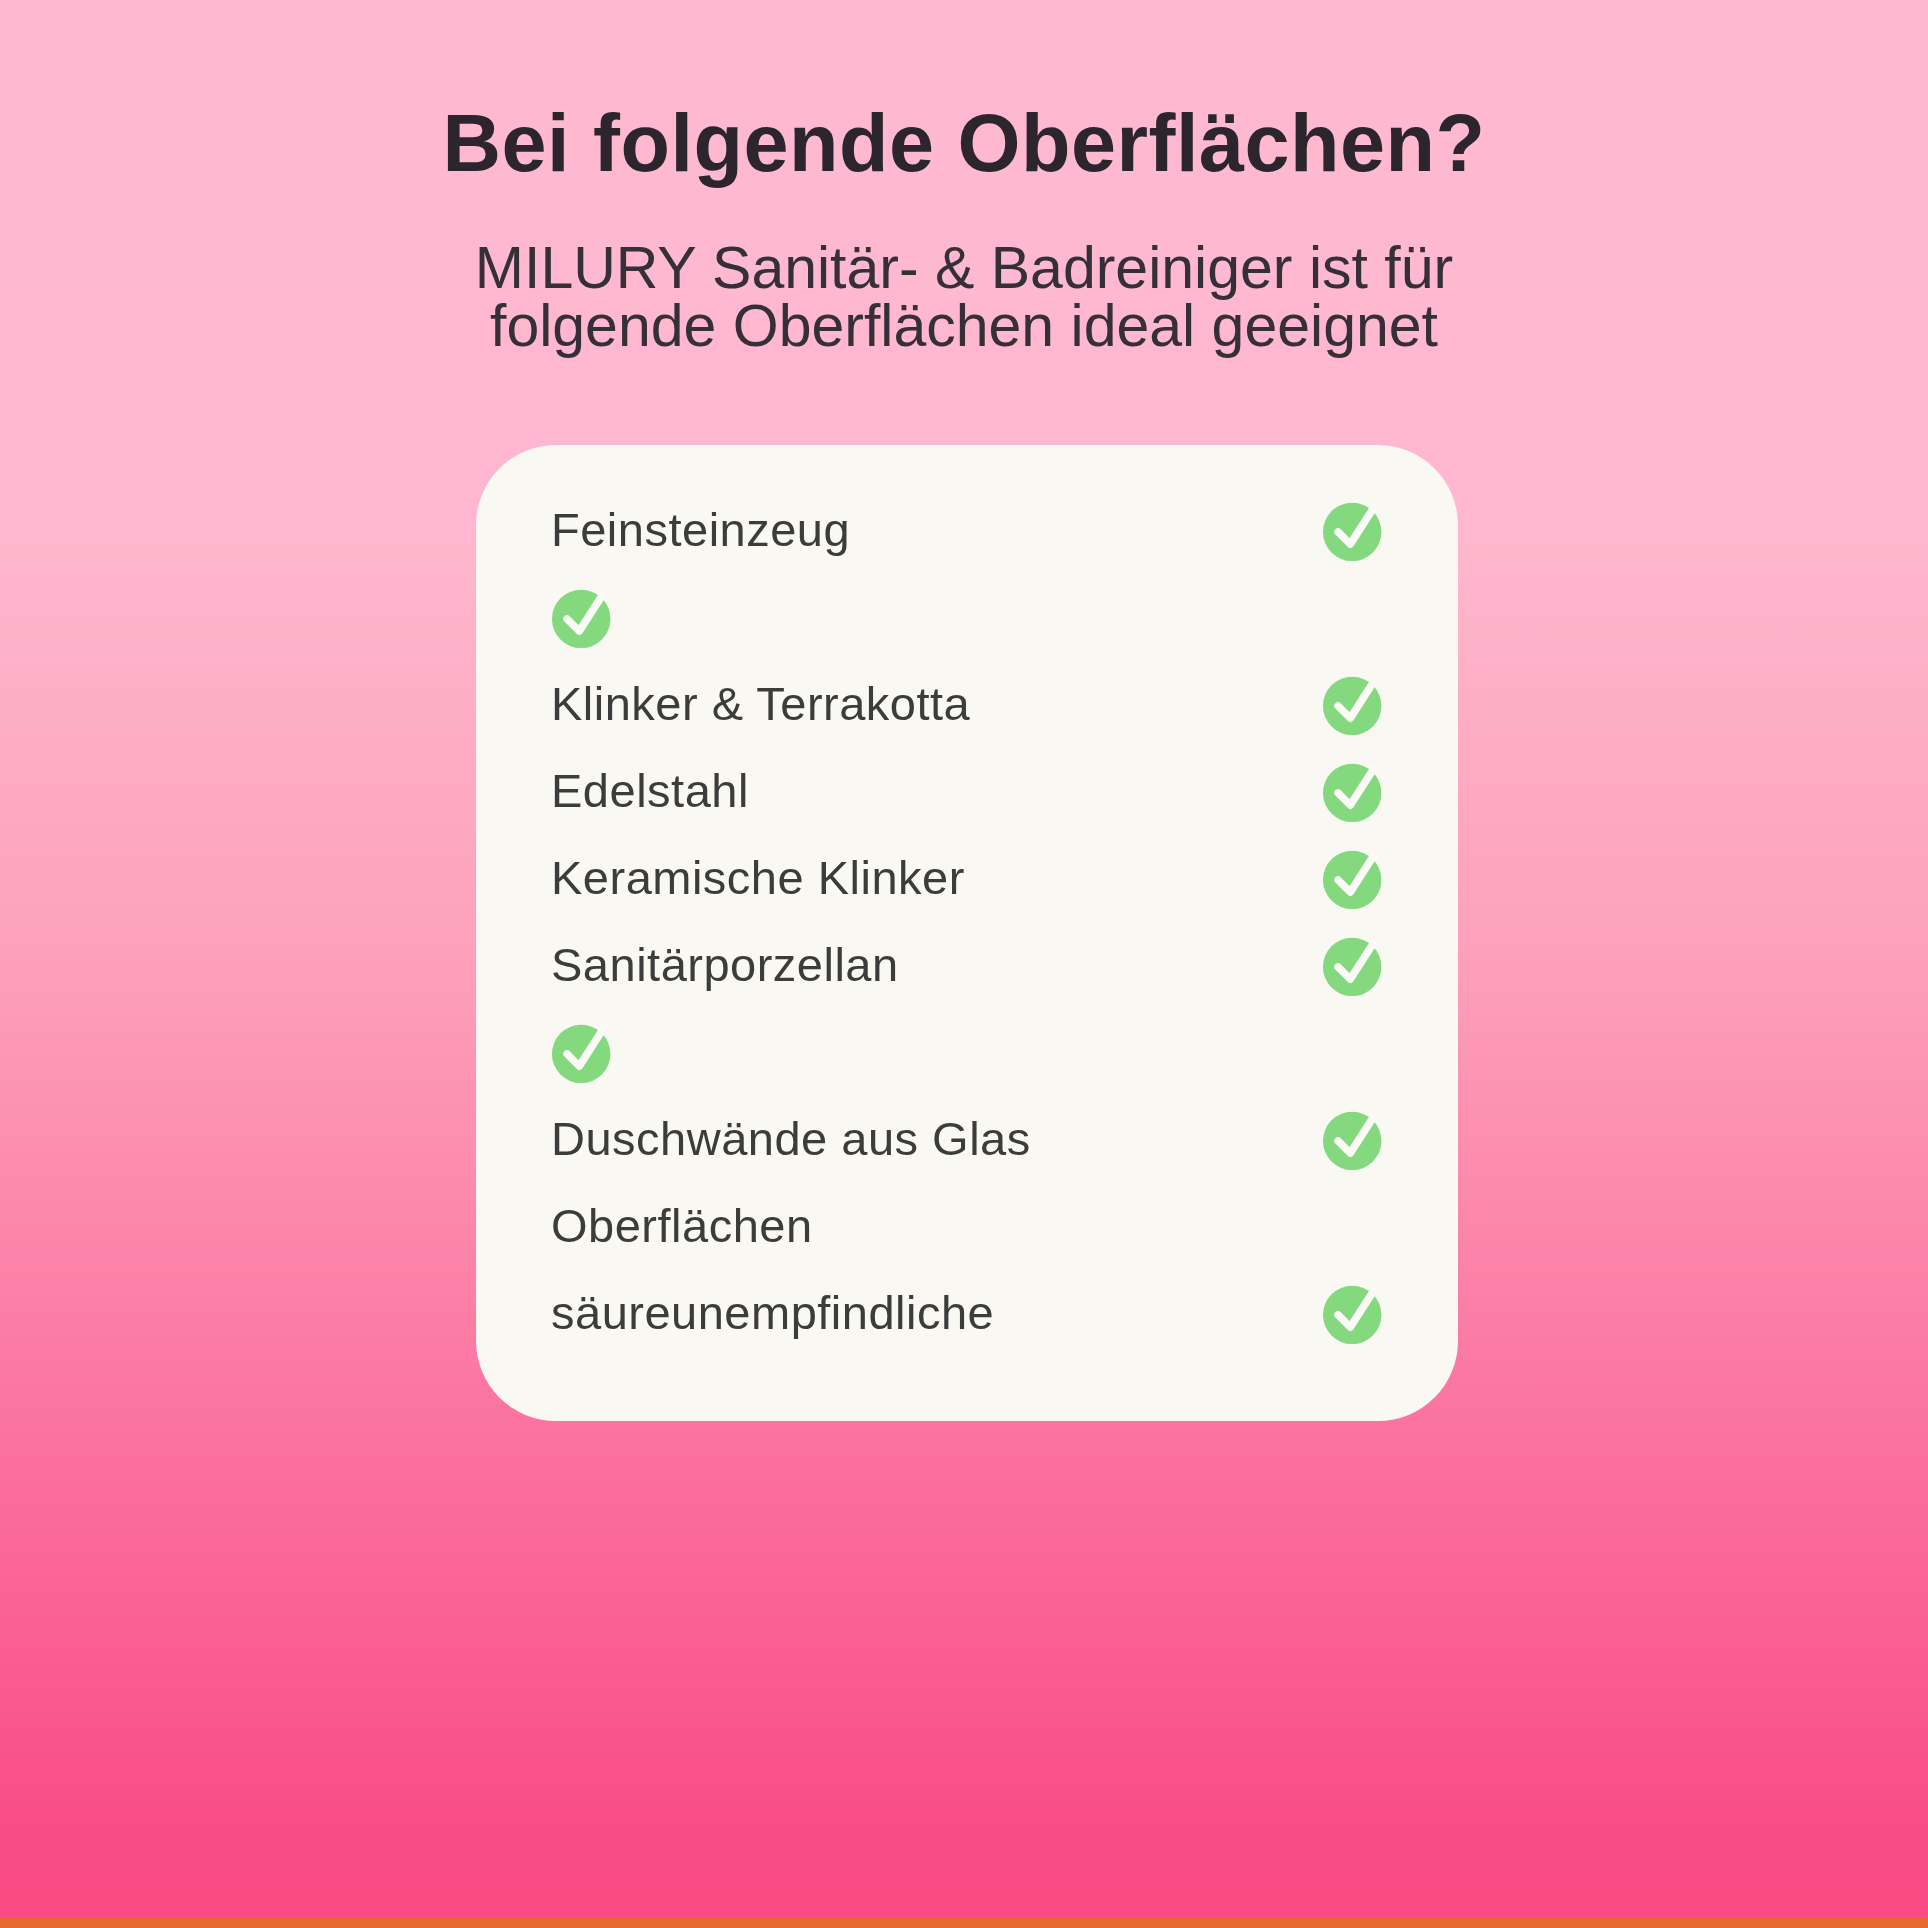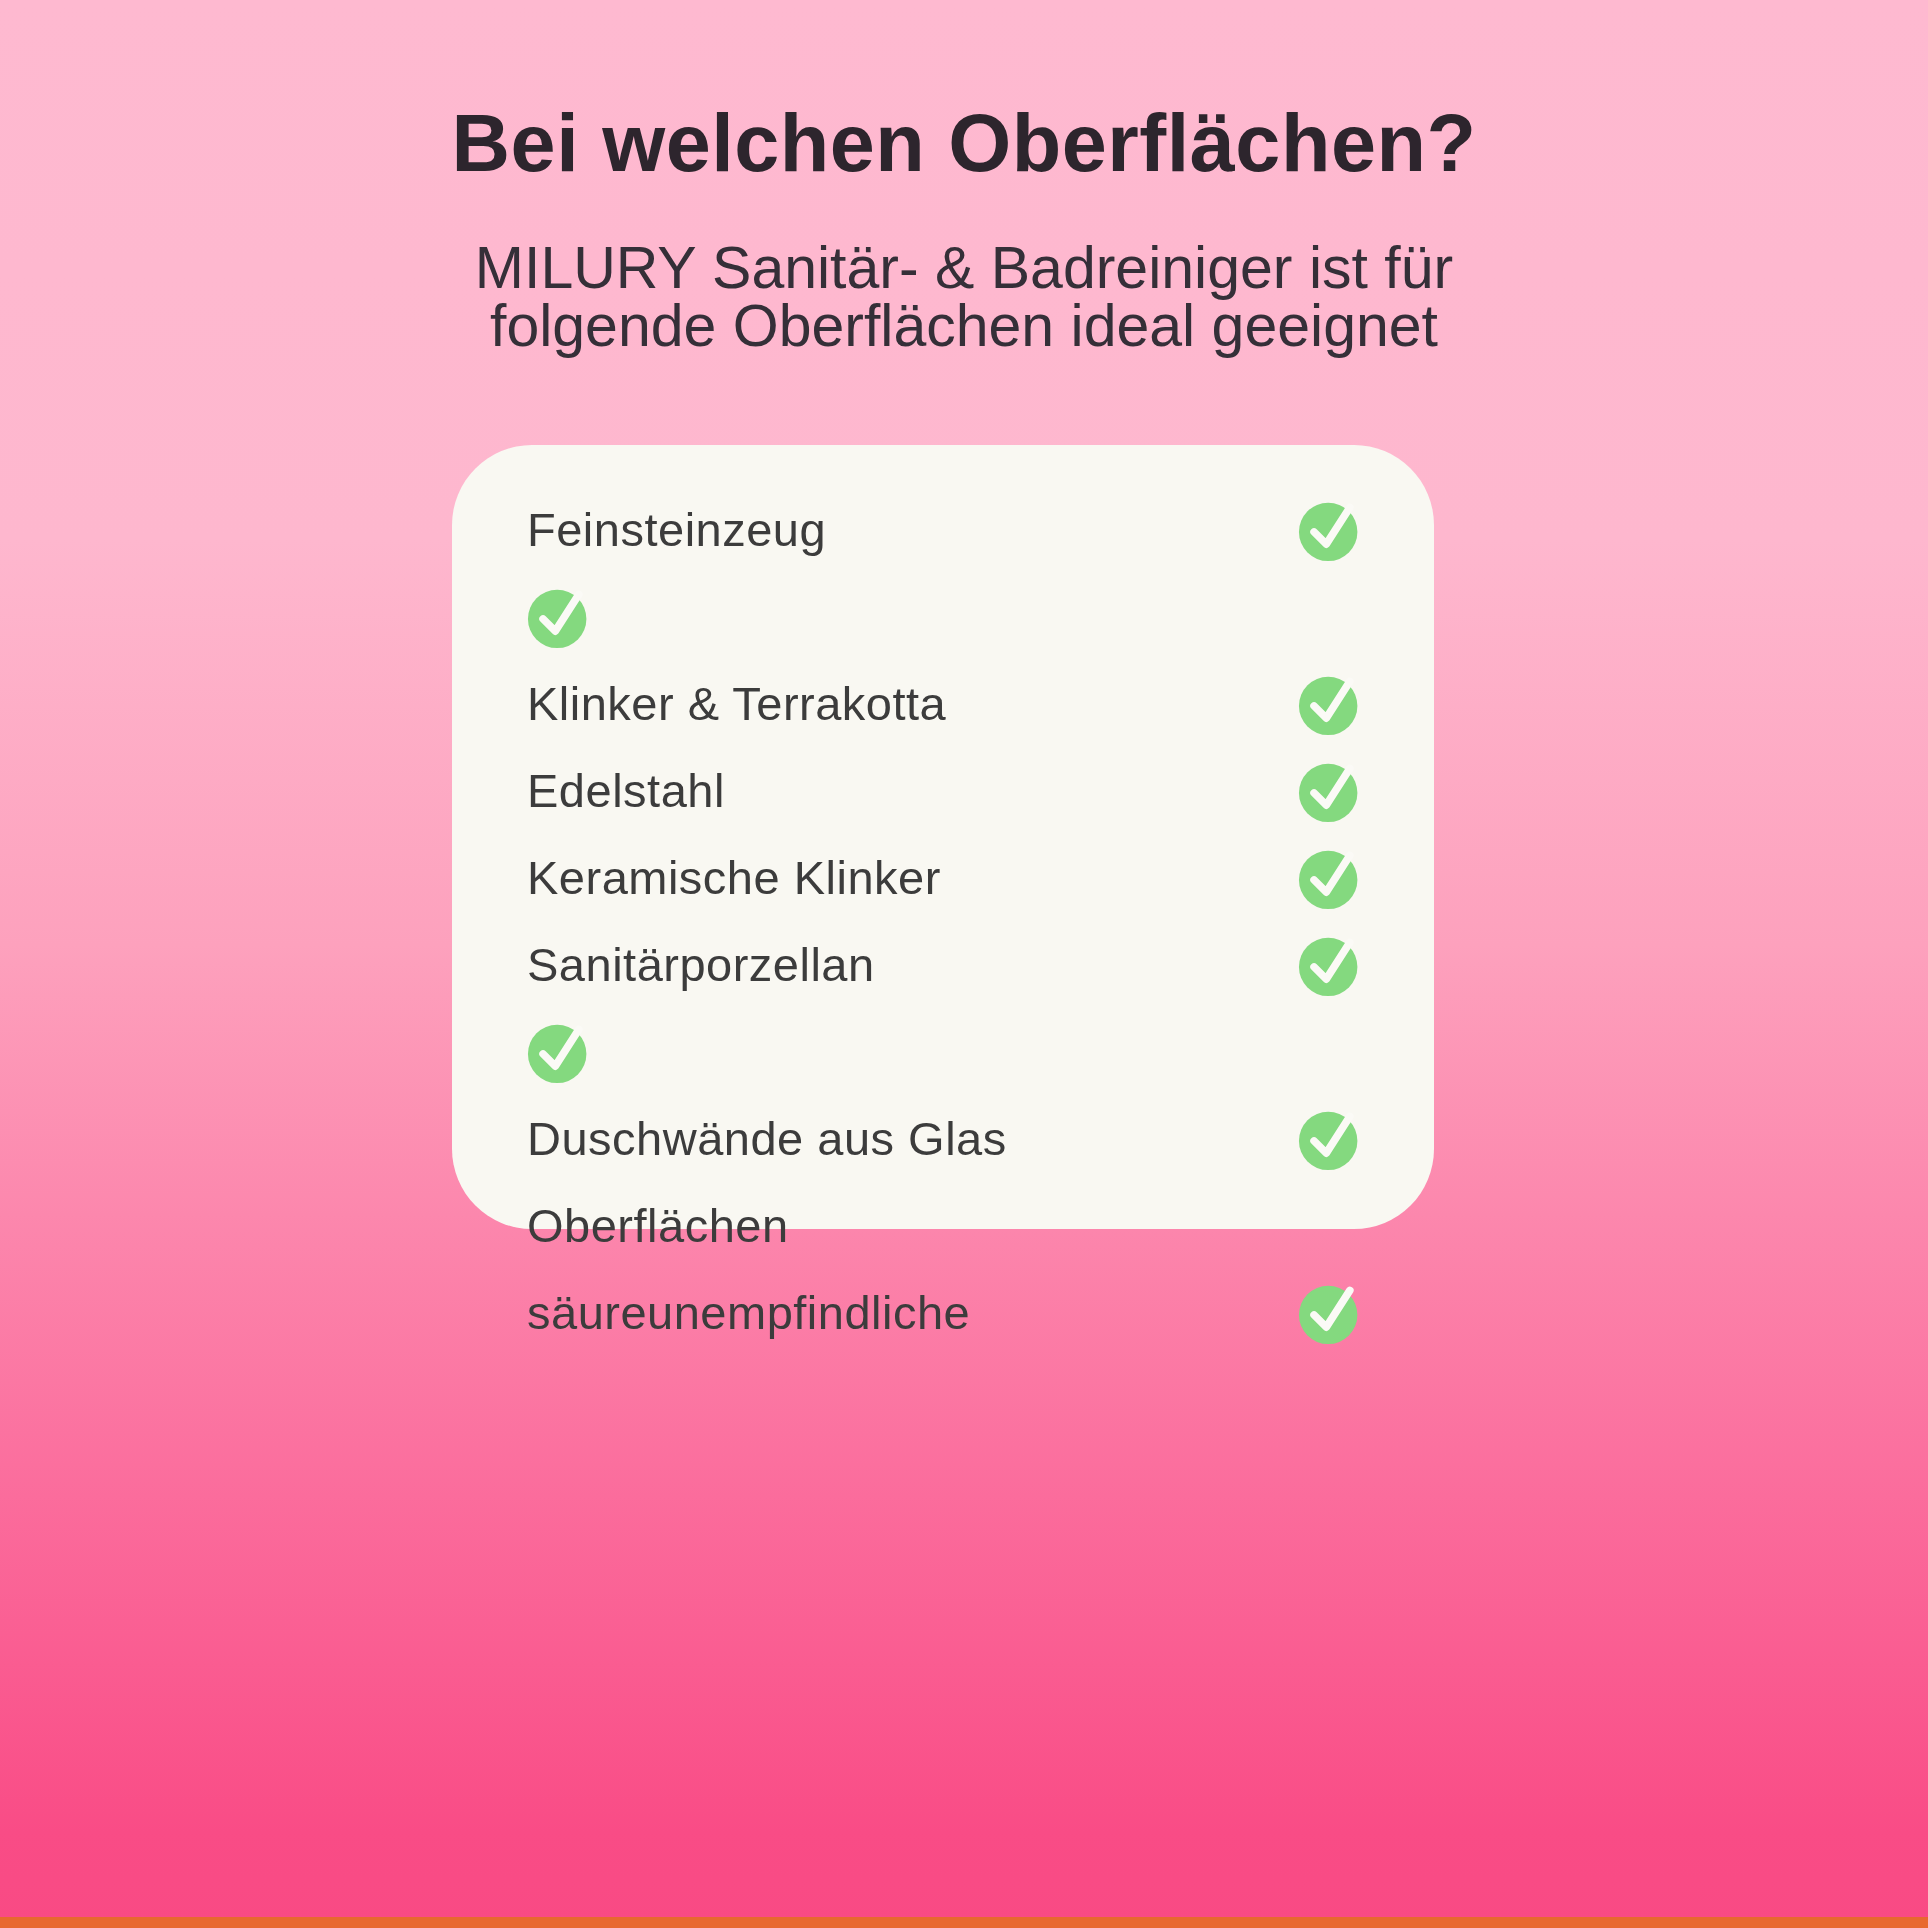--- a/index.html
+++ b/index.html
@@ -49,24 +49,24 @@
     width: 100%;
     margin: 0;
     text-align: center;
     font-size: 59px;
     line-height: 58px;
     font-weight: normal;
     color: #352f38;
   }
   .card {
     position: absolute;
-    left: 452px;
+    left: 476px;
     top: 445px;
     width: 982px;
-    height: 784px;
+    height: 976px;
     background: #f9f8f2;
     border-radius: 80px;
   }
   .list {
     list-style: none;
     margin: 0;
     padding: 41px 70px 0 75px;
   }
   .row {
     height: 87px;
@@ -89,21 +89,21 @@
     display: block;
     width: 66px;
     height: 66px;
   }
 </style>
 </head>
 <body>
 
 <div class="page">
 
-  <h1 class="title">Bei welchen Oberflächen?</h1>
+  <h1 class="title">Bei folgende Oberflächen?</h1>
 
   <p class="subtitle">
     <span>MILURY Sanitär- &amp; Badreiniger ist für</span><br>
     <span>folgende Oberflächen ideal geeignet</span>
   </p>
 
   <div class="card">
     <ul class="list" id="surfaces-list">
         <li class="row">
           <span class="label">Feinsteinzeug</span>

